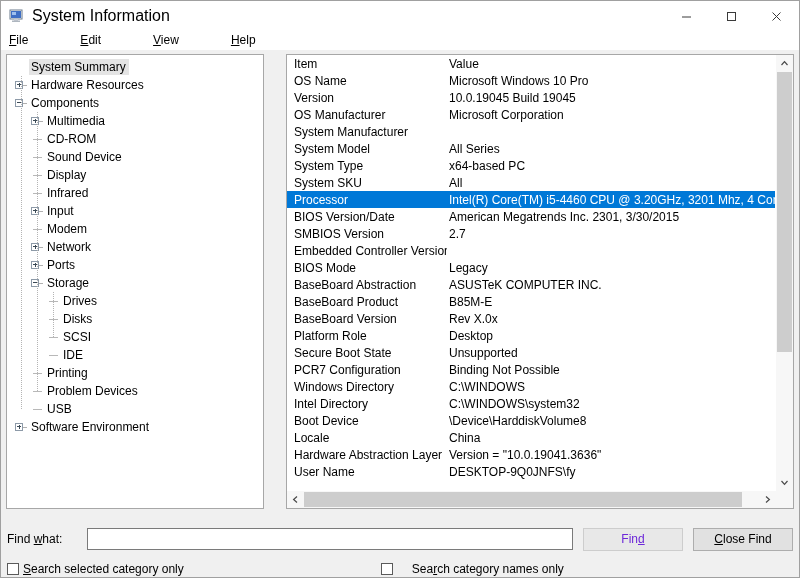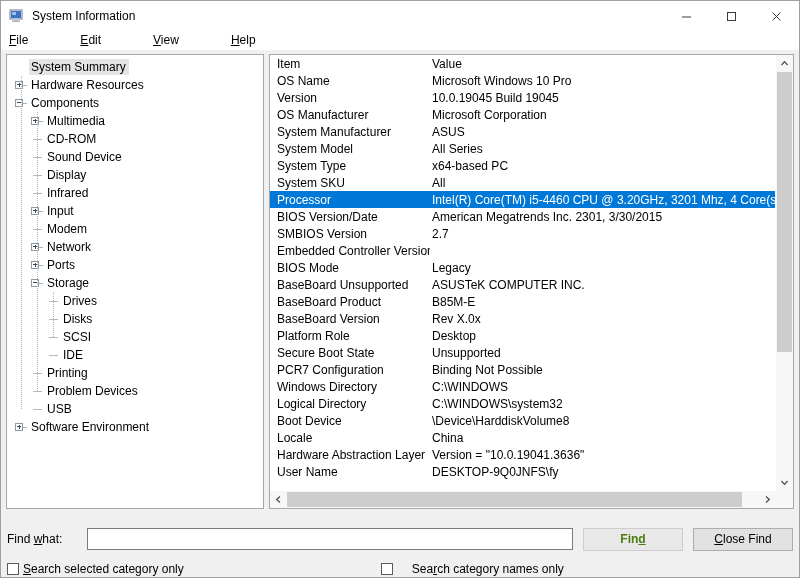--- a/index.html
+++ b/index.html
@@ -38,21 +38,21 @@
   }
   .app-icon {
     width: 16px;
     height: 16px;
     margin-left: 8px;
     margin-right: 7px;
     flex: 0 0 auto;
     position: relative;
   }
   .title-text {
-    font-size: 12px;
+    font-size: 16px;
     color: #000000;
     white-space: nowrap;
   }
   .winbtns {
     margin-left: auto;
     display: flex;
     height: 30px;
   }
   .winbtn {
     width: 45px;
@@ -82,21 +82,21 @@
     white-space: nowrap;
   }
   .menuitem u { text-decoration: underline; }
 
   
   .content {
     flex: 1 1 auto;
     display: flex;
     padding: 4px 5px 12px 5px;
     box-sizing: border-box;
-    gap: 5px;
+    gap: 22px;
     min-height: 0;
   }
 
   
   .treepane {
     width: 258px;
     flex: 0 0 258px;
     background: #ffffff;
     border: 1px solid #a7a7a7;
     box-sizing: border-box;
@@ -308,24 +308,23 @@
     font-family: "Liberation Sans", sans-serif;
     font-size: 12px;
     color: #000000;
     display: flex;
     align-items: center;
     justify-content: center;
     white-space: nowrap;
   }
   .btn u { text-decoration: underline; }
   .btn.disabled {
-    color: #4d7c0f;
+    color: #6d28d9;
     background: #e8e8e8;
     border-color: #cdcdcd;
-    font-weight: bold;
   }
   .cbrow {
     display: flex;
     align-items: center;
     margin-top: 9px;
     height: 17px;
   }
   .cbox {
     display: flex;
     align-items: center;
@@ -553,21 +552,20 @@
             <div class="lrow">
               <div class="col-item">Version</div>
               <div class="col-value">10.0.19045 Build 19045</div>
             </div>
             <div class="lrow">
               <div class="col-item">OS Manufacturer</div>
               <div class="col-value">Microsoft Corporation</div>
             </div>
             <div class="lrow">
               <div class="col-item">System Manufacturer</div>
-              <div class="col-value">ASUS</div>
             </div>
             <div class="lrow">
               <div class="col-item">System Model</div>
               <div class="col-value">All Series</div>
             </div>
             <div class="lrow">
               <div class="col-item">System Type</div>
               <div class="col-value">x64-based PC</div>
             </div>
             <div class="lrow">
@@ -587,21 +585,21 @@
               <div class="col-value">2.7</div>
             </div>
             <div class="lrow">
               <div class="col-item">Embedded Controller Version</div>
             </div>
             <div class="lrow">
               <div class="col-item">BIOS Mode</div>
               <div class="col-value">Legacy</div>
             </div>
             <div class="lrow">
-              <div class="col-item">BaseBoard Unsupported</div>
+              <div class="col-item">BaseBoard Abstraction</div>
               <div class="col-value">ASUSTeK COMPUTER INC.</div>
             </div>
             <div class="lrow">
               <div class="col-item">BaseBoard Product</div>
               <div class="col-value">B85M-E</div>
             </div>
             <div class="lrow">
               <div class="col-item">BaseBoard Version</div>
               <div class="col-value">Rev X.0x</div>
             </div>
@@ -615,21 +613,21 @@
             </div>
             <div class="lrow">
               <div class="col-item">PCR7 Configuration</div>
               <div class="col-value">Binding Not Possible</div>
             </div>
             <div class="lrow">
               <div class="col-item">Windows Directory</div>
               <div class="col-value">C:\WINDOWS</div>
             </div>
             <div class="lrow">
-              <div class="col-item">Logical Directory</div>
+              <div class="col-item">Intel Directory</div>
               <div class="col-value">C:\WINDOWS\system32</div>
             </div>
             <div class="lrow">
               <div class="col-item">Boot Device</div>
               <div class="col-value">\Device\HarddiskVolume8</div>
             </div>
             <div class="lrow">
               <div class="col-item">Locale</div>
               <div class="col-value">China</div>
             </div>

